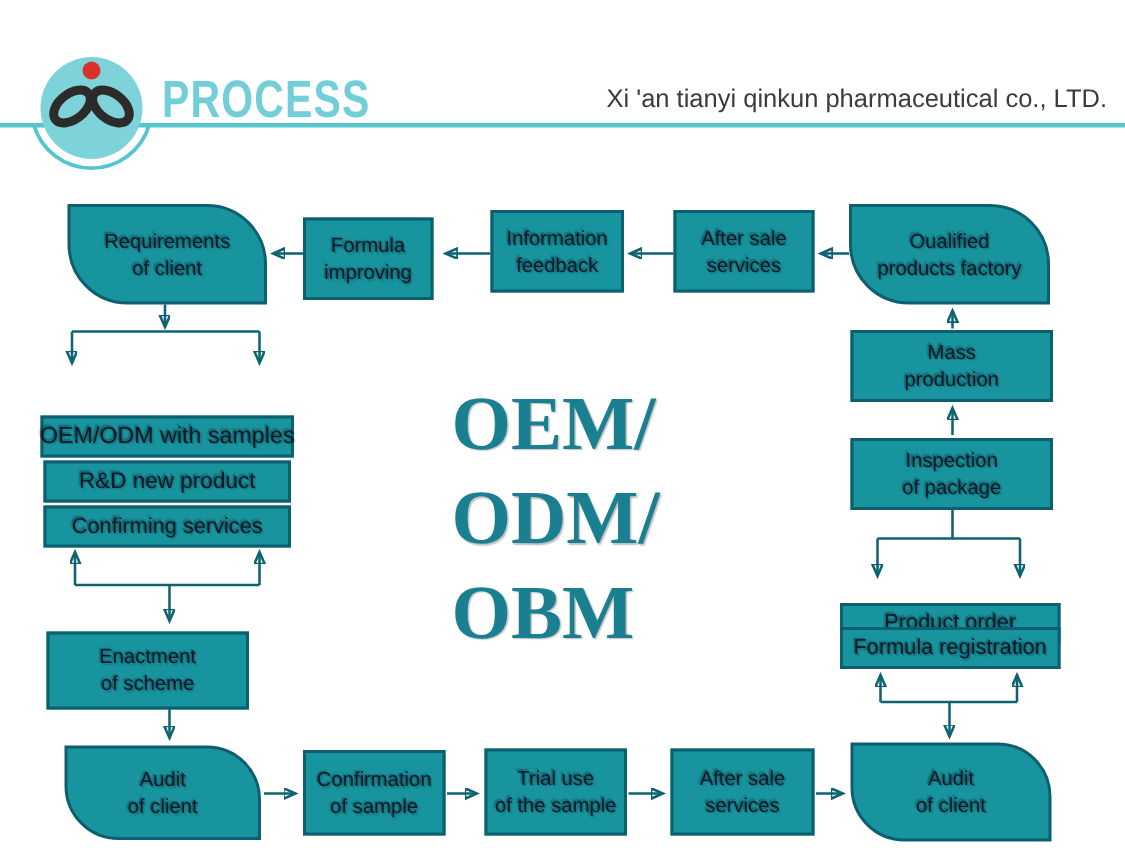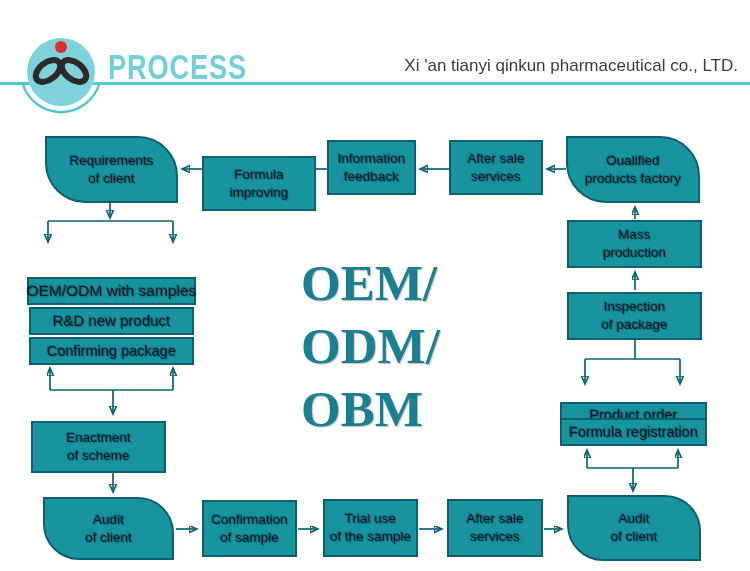--- a/index.html
+++ b/index.html
@@ -18,21 +18,21 @@
   
   .fb{position:absolute;background:#17949e;border:2px solid #0d5f6f;box-sizing:border-box;
       display:flex;align-items:center;justify-content:center;text-align:center;
       color:#0f172a;font-size:13.5px;line-height:1.3;white-space:pre-line;
       text-shadow:-1px -1px 1px rgba(0,0,0,0.35), 1px 1px 1px rgba(0,30,35,0.25);z-index:3;}
   .round-big{border-radius:0 40px 0 40px;}
   .round-med{border-radius:0 36px 0 36px;}
   .nowrap{white-space:nowrap;}
 
   .b-req{left:45px;top:136px;width:133px;height:67px;}
-  .b-formula{left:202px;top:156px;width:114px;height:55px;text-align:center;}
+  .b-formula{left:202px;top:145px;width:87px;height:55px;text-align:center;}
   .b-info{left:327px;top:140px;width:89px;height:55px;}
   .b-aftersale-top{left:449px;top:140px;width:94px;height:55px;}
   .b-qualified{left:566px;top:136px;width:134px;height:67px;}
 
   .b-stack1{left:27px;top:244px;width:169px;height:30px;font-size:12.5px;}
   .b-stack2{left:27px;top:277px;width:169px;height:28px;font-size:15.5px;}
   .b-stack3{left:29px;top:307px;width:165px;height:28px;font-size:15px;}
   .b-stack4{left:29px;top:337px;width:165px;height:28px;font-size:14.5px;}
 
   .b-enact{left:31px;top:421px;width:135px;height:52px;}
@@ -130,21 +130,21 @@
 improving</div>
   <div class="fb b-info">Information
 feedback</div>
   <div class="fb b-aftersale-top">After sale
 services</div>
   <div class="fb round-big b-qualified">Oualified
 products factory</div>
 
   <div class="fb nowrap b-stack2">OEM/ODM with samples</div>
   <div class="fb nowrap b-stack3">R&amp;D new product</div>
-  <div class="fb nowrap b-stack4">Confirming package</div>
+  <div class="fb nowrap b-stack4">Confirming services</div>
 
   <div class="fb b-enact">Enactment
 of scheme</div>
   <div class="fb round-med b-audit-left">Audit
 of client</div>
   <div class="fb b-confirm">Confirmation
 of sample</div>
   <div class="fb b-trial">Trial use
 of the sample</div>
   <div class="fb b-aftersale-bottom">After sale

